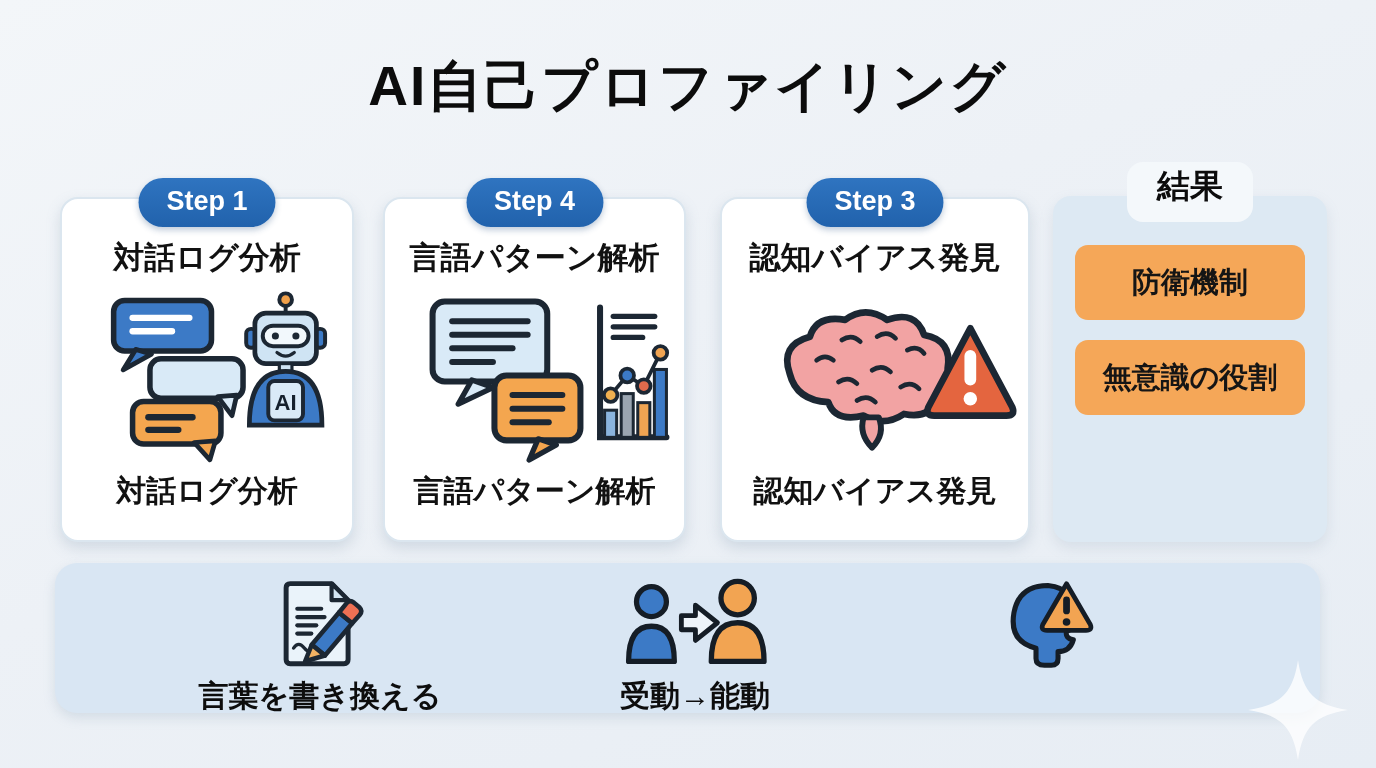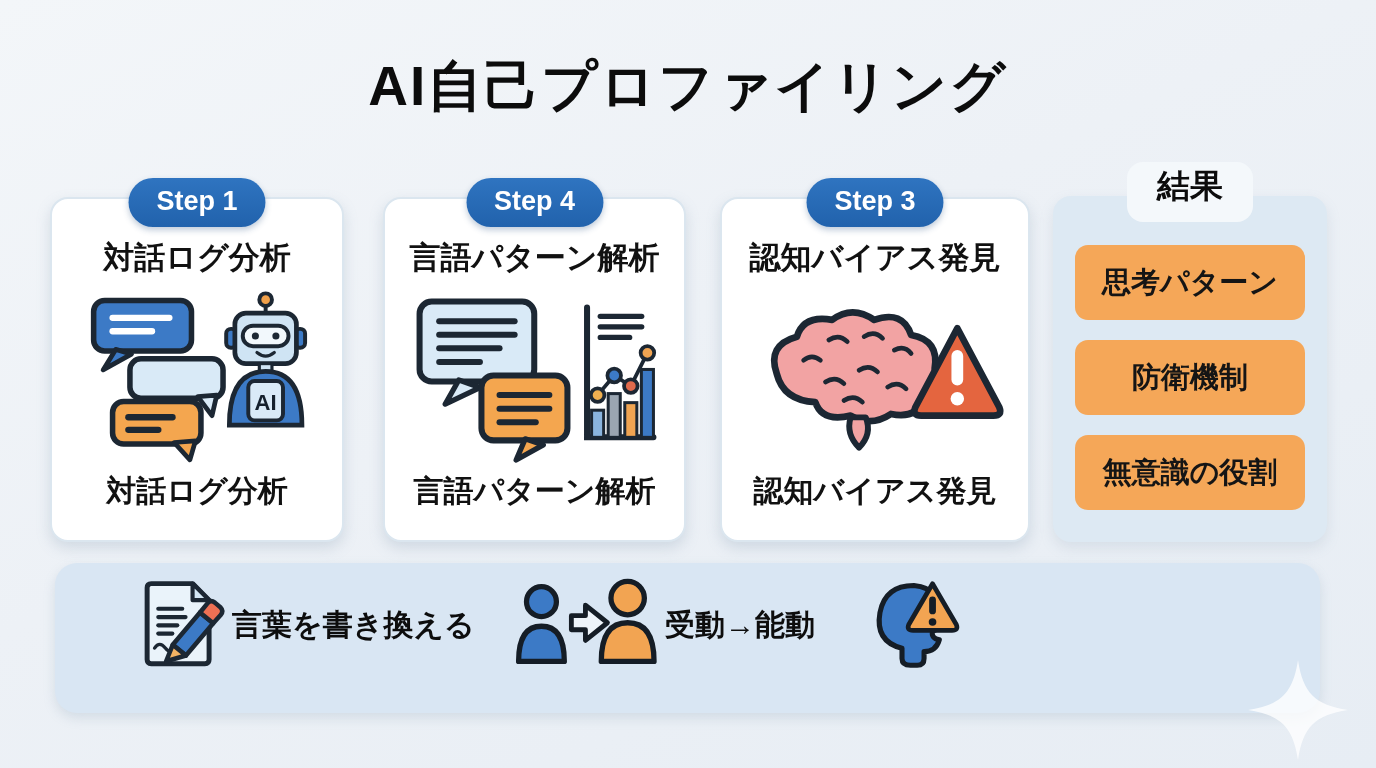--- a/index.html
+++ b/index.html
@@ -16,37 +16,37 @@
     position:absolute; top:50px; left:0; width:100%;
     text-align:center; font-size:55px; font-weight:800; color:#0c0c0c;
     letter-spacing:2px;
   }
   
   .card{
     position:absolute; top:197px; height:345px; background:#ffffff;
     border:2px solid #dbe6ef; border-radius:18px;
     box-shadow:0 6px 14px rgba(125,148,172,.25);
   }
-  .card1{ left:50px;  width:294px; }
+  .card1{ left:60px;  width:294px; }
   .card2{ left:383px; width:303px; }
   .card3{ left:720px; width:310px; }
   .badge{
     position:absolute; top:-21px; left:50%; transform:translateX(-50%);
     background:linear-gradient(#2f74c0,#2162ac); color:#ffffff;
     font-size:27px; font-weight:700; line-height:1;
     padding:10px 28px 12px; border-radius:26px; white-space:nowrap;
     box-shadow:0 3px 6px rgba(40,80,130,.3);
   }
   .card-heading{
     margin-top:38px; text-align:center;
     font-size:31px; font-weight:800; color:#111; white-space:nowrap;
   }
   .card-icon{
     height:188px; margin-top:4px;
-    display:flex; align-items:center; justify-content:center;
+    display:flex; align-items:center; justify-content:flex-end;
   }
   .card-caption{
     text-align:center; font-size:30px; font-weight:800; color:#111; white-space:nowrap;
   }
   
   .result-panel{
     position:absolute; left:1053px; top:196px; width:274px; height:346px;
     background:#dde9f3; border-radius:18px;
     box-shadow:0 6px 14px rgba(125,148,172,.18);
   }
@@ -63,21 +63,21 @@
     font-size:29px; font-weight:800; color:#151515; white-space:nowrap;
   }
   
   .bottom-band{
     position:absolute; left:55px; top:563px; width:1265px; height:150px;
     background:#d9e6f3; border-radius:22px;
     box-shadow:0 5px 12px rgba(125,148,172,.22);
   }
   .band-item{
     position:absolute; top:12px; width:380px;
-    display:flex; flex-direction:row; align-items:center;
+    display:flex; flex-direction:column; align-items:center;
   }
   .band-item .band-icon{ height:97px; display:flex; align-items:flex-end; justify-content:center; }
   .band-label{
     margin-top:4px; font-size:30px; font-weight:800; color:#0d0d0d; white-space:nowrap;
   }
   .band-item-1{ left:75px; }
   .band-item-2{ left:450px; }
   .band-item-3{ left:805px; }
   .sparkle{ position:absolute; left:1248px; top:660px; }
 </style>
@@ -185,21 +185,20 @@
         <rect x="246" y="68" width="14" height="42" rx="7" fill="#ffffff"></rect>
         <circle cx="253" cy="126" r="8" fill="#ffffff"></circle>
       </svg>
     </div>
     <div class="card-caption">認知バイアス発見</div>
   </div>
 
   <div class="result-panel">
     <div class="result-label">結果</div>
     <div class="result-boxes">
-      <div class="result-box">思考パターン</div>
       <div class="result-box">防衛機制</div>
       <div class="result-box">無意識の役割</div>
     </div>
   </div>
 
   <div class="bottom-band">
 
     <div class="band-item band-item-1">
       <div class="band-icon">
         <svg width="102" height="95" viewBox="0 0 120 115">

